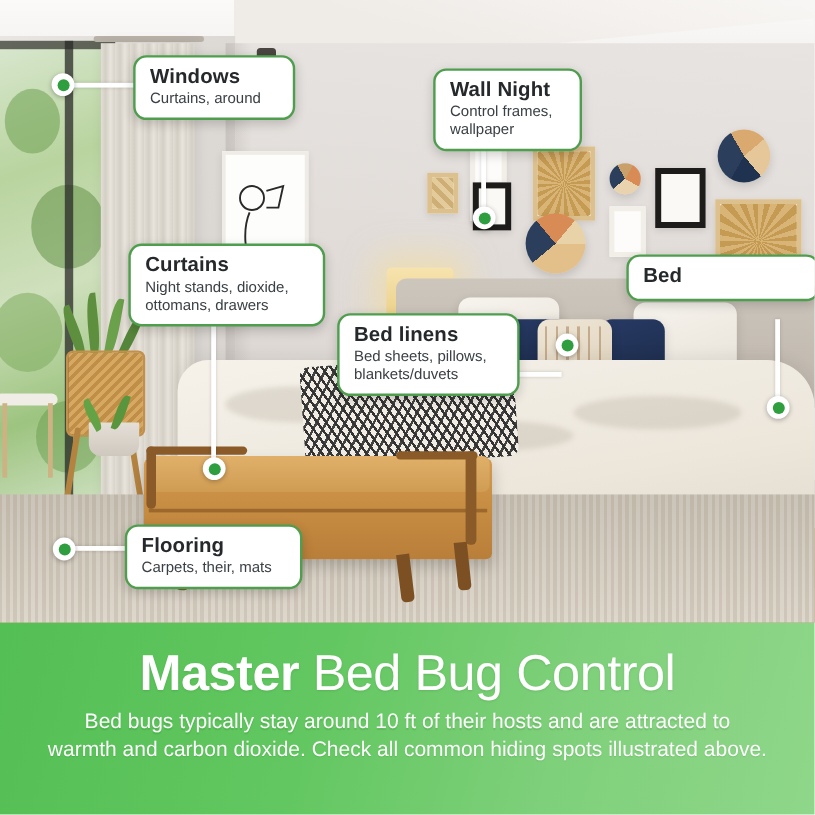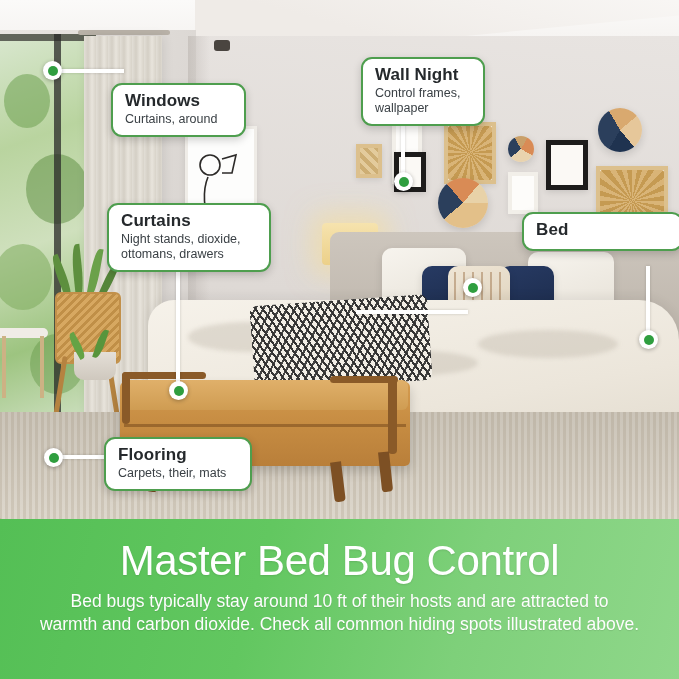--- a/index.html
+++ b/index.html
@@ -119,21 +119,21 @@
        box-shadow:0 1px 4px rgba(0,0,0,.3);}
   .dot::after{content:"";position:absolute;left:4.5px;top:4.5px;width:10px;height:10px;border-radius:50%;
               background:#2f9e3f;}
 
   
   #banner{position:absolute;left:0;top:519px;width:679px;height:160px;
           background:linear-gradient(105deg,#54bf55 0%,#62c760 38%,#7ed07a 68%,#8fd78a 100%);
           text-align:center;color:#fff;}
   #banner h1{margin:0;padding-top:20px;font-size:42px;line-height:1.06;letter-spacing:-.4px;
              font-weight:300;color:#fff;text-shadow:0 1px 2px rgba(0,0,0,.10);}
-  #banner h1 .strong{font-weight:400;}
+  #banner h1 .strong{font-weight:700;}
   #banner .body{margin:6px auto 0 auto;width:600px;font-size:17.5px;line-height:1.34;
                 color:#fdfdfd;text-shadow:0 1px 1px rgba(0,0,0,.10);}
 </style>
 </head>
 <body>
 
 <div id="stage">
 
   <div id="scene">
 
@@ -242,39 +242,43 @@
 
     <div class="lead-line" style="left:646px;top:266px;width:4px;height:74px;"></div>
     <div class="dot" style="left:639px;top:330px;"></div>
 
     <div class="lead-line" style="left:356px;top:310px;width:112px;height:4px;"></div>
     <div class="dot" style="left:463px;top:278px;"></div>
 
     <div class="lead-line" style="left:56px;top:455px;width:56px;height:4px;"></div>
     <div class="dot" style="left:44px;top:448px;"></div>
 
-    <div class="callout" style="left:111px;top:46px;width:107px;margin-top:37px;">
+    <div class="callout" style="left:111px;top:46px;width:107px;">
       <h3>Windows</h3>
       <p>Curtains, around</p>
     </div>
 
     <div class="callout" style="left:361px;top:57px;width:96px;">
       <h3>Wall Night</h3>
       <p>Control frames, wallpaper</p>
     </div>
 
     <div class="callout" style="left:107px;top:203px;width:136px;">
       <h3>Curtains</h3>
       <p>Night stands, dioxide, ottomans, drawers</p>
     </div>
 
     <div class="callout" style="left:522px;top:212px;width:133px;">
       <h3>Bed</h3>
     </div>
 
+    <div class="callout" style="left:281px;top:261px;width:124px;">
+      <h3>Bed linens</h3>
+      <p>Bed sheets, pillows, blankets/duvets</p>
+    </div>
 
     <div class="callout" style="left:104px;top:437px;width:120px;">
       <h3>Flooring</h3>
       <p>Carpets, their, mats</p>
     </div>
   </div>
 
   <div id="banner">
     <h1><span class="strong">Master</span><span> Bed Bug Control</span></h1>
     <div class="body">Bed bugs typically stay around 10 ft of their hosts and are attracted to warmth and carbon dioxide. Check all common hiding spots illustrated above.</div>

